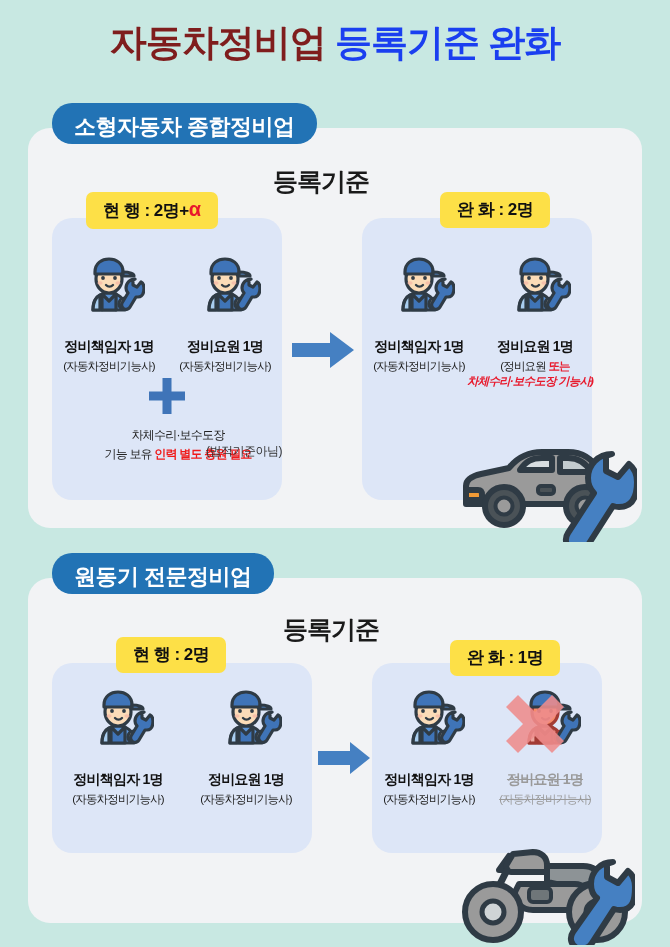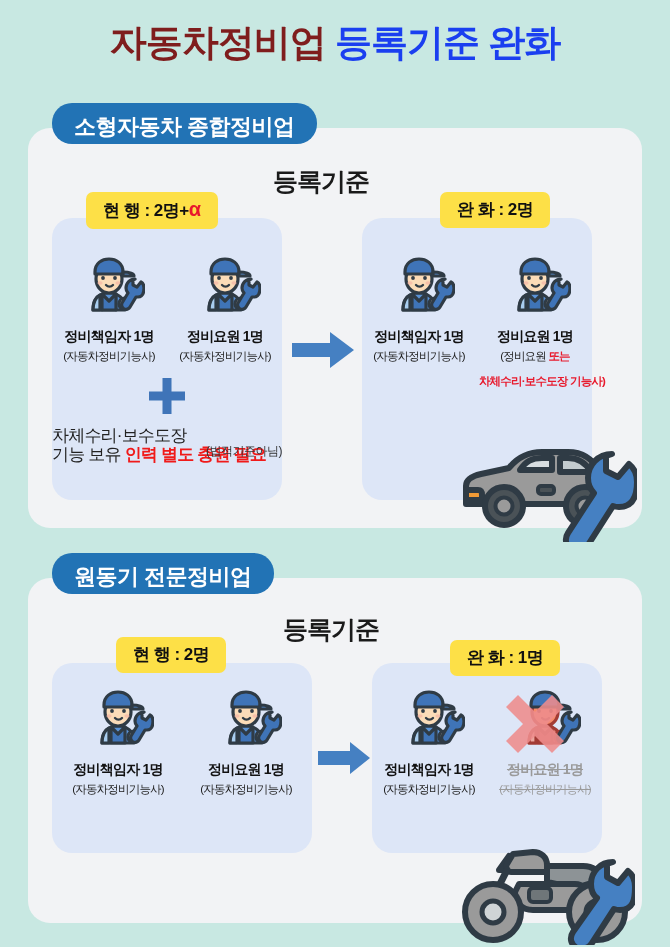--- a/index.html
+++ b/index.html
@@ -64,42 +64,43 @@
   #card1{top:218px;left:52px;width:230px;height:282px;}
   #card2{top:218px;left:362px;width:230px;height:282px;}
   #card3{top:663px;left:52px;width:260px;height:190px;}
   #card4{top:663px;left:372px;width:230px;height:190px;}
 
   .people{display:flex;justify-content:center;gap:16px;padding-top:20px;}
   .person{width:100px;text-align:center;position:relative;}
   .person .fig{height:70px;display:flex;align-items:flex-end;justify-content:center;}
   .p-main{
     font-size:14px;font-weight:bold;color:#111;
-    margin-top:6px;letter-spacing:-0.8px;white-space:nowrap;
+    margin-top:16px;letter-spacing:-0.8px;white-space:nowrap;
   }
   .p-sub{
     font-size:11.5px;color:#222;margin-top:3px;letter-spacing:-0.8px;
     white-space:nowrap;
   }
   .p-sub .red{color:#e8192c;font-weight:bold;}
   .red-line{
     font-size:11.5px;color:#e8192c;font-weight:bold;letter-spacing:-0.8px;
     white-space:nowrap;position:absolute;top:122px;left:-18px;width:150px;
-    text-align:center;
+    text-align:left;
+    font-style:italic;
   }
   .struck{color:#9a9a9a;text-decoration:line-through;}
 
   .plus{
     position:absolute;top:160px;left:0;width:230px;text-align:center;
     font-size:0;z-index:3;
   }
   .plus svg{display:inline-block;}
   .bottom-note{
-    position:absolute;top:208px;left:0;width:252px;
-    font-size:17px;color:#222;line-height:19px;letter-spacing:-0.8px;
+    position:absolute;top:208px;left:0;width:252px;text-align:center;
+    font-size:12px;color:#222;line-height:19px;letter-spacing:-0.8px;
   }
   .bottom-note .red{color:#f01a1a;font-weight:bold;}
 
   .arrow{position:absolute;z-index:6;}
   #arrow1{top:330px;left:292px;}
   #arrow2{top:740px;left:318px;}
 
   .veh{position:absolute;z-index:8;}
   #car{top:432px;left:452px;}
   #moto{top:840px;left:455px;}

